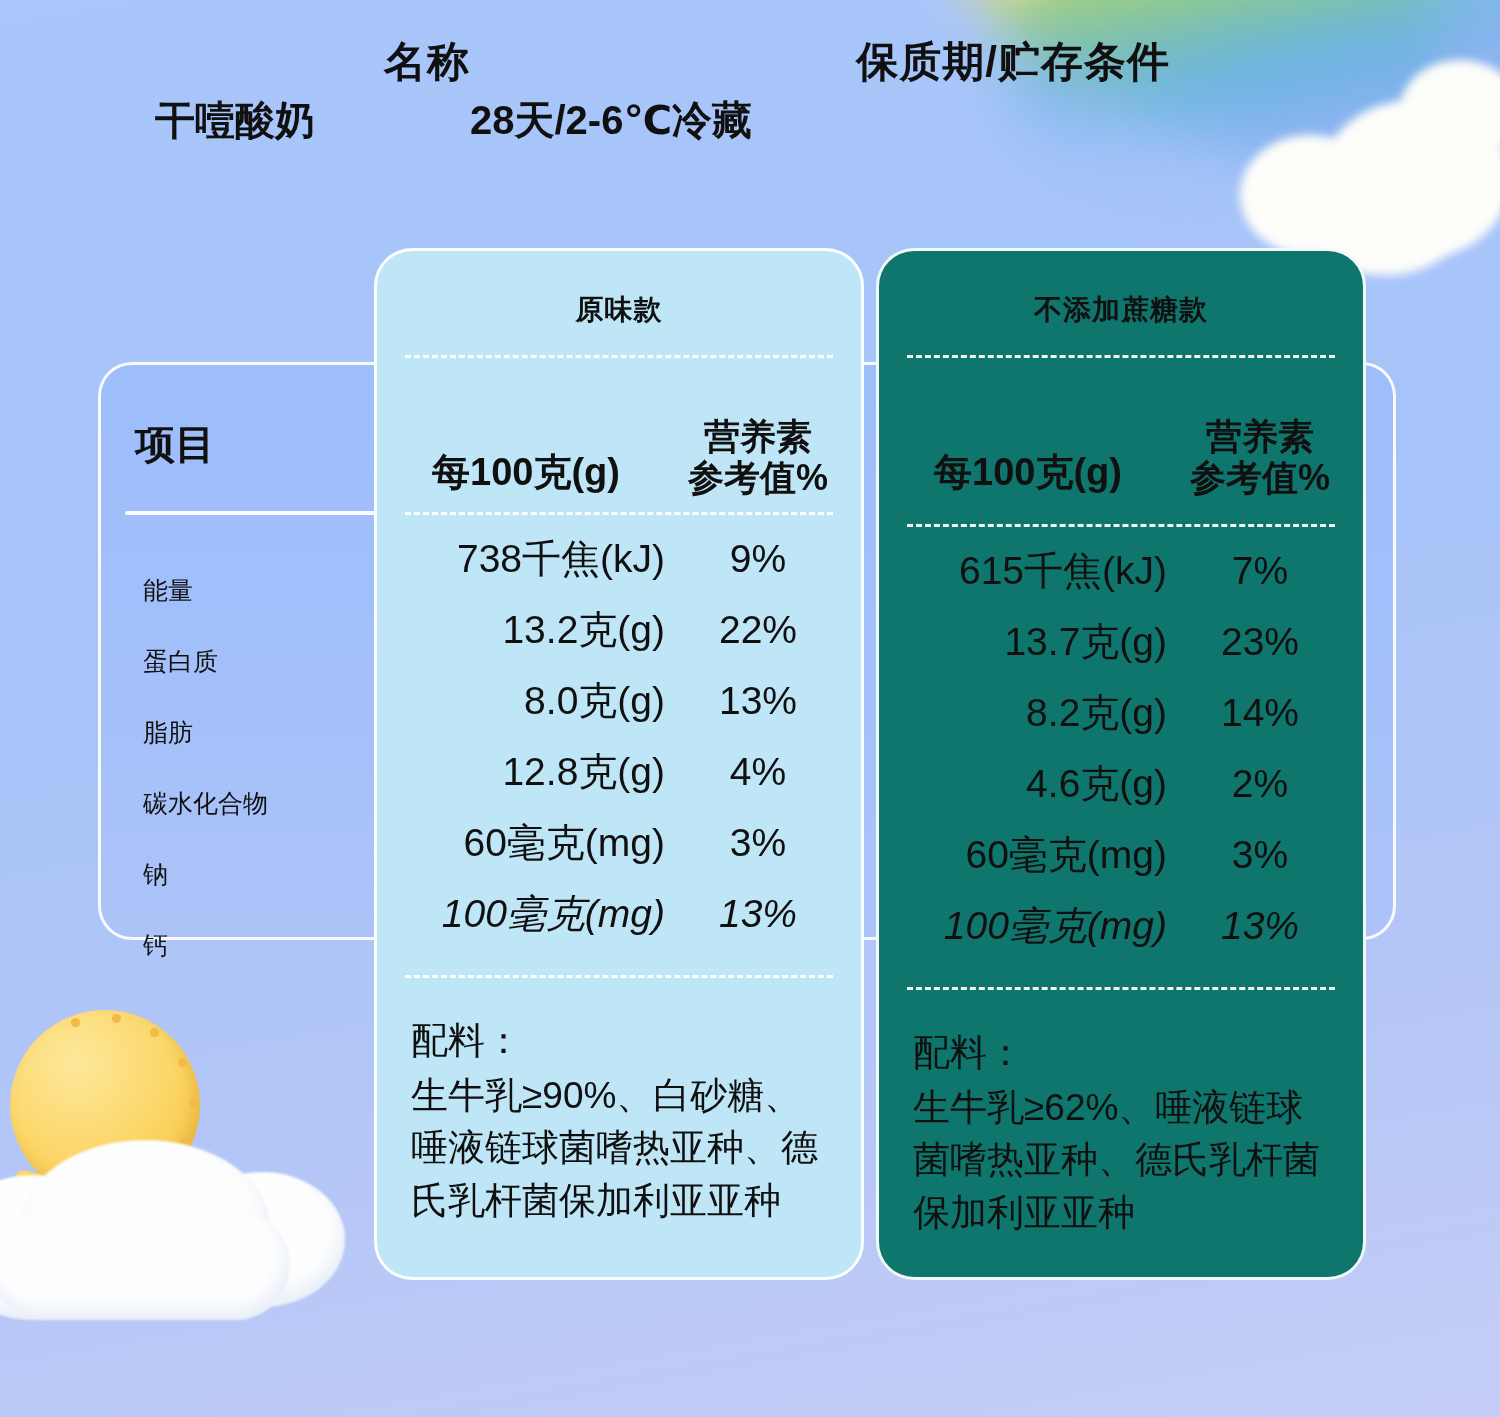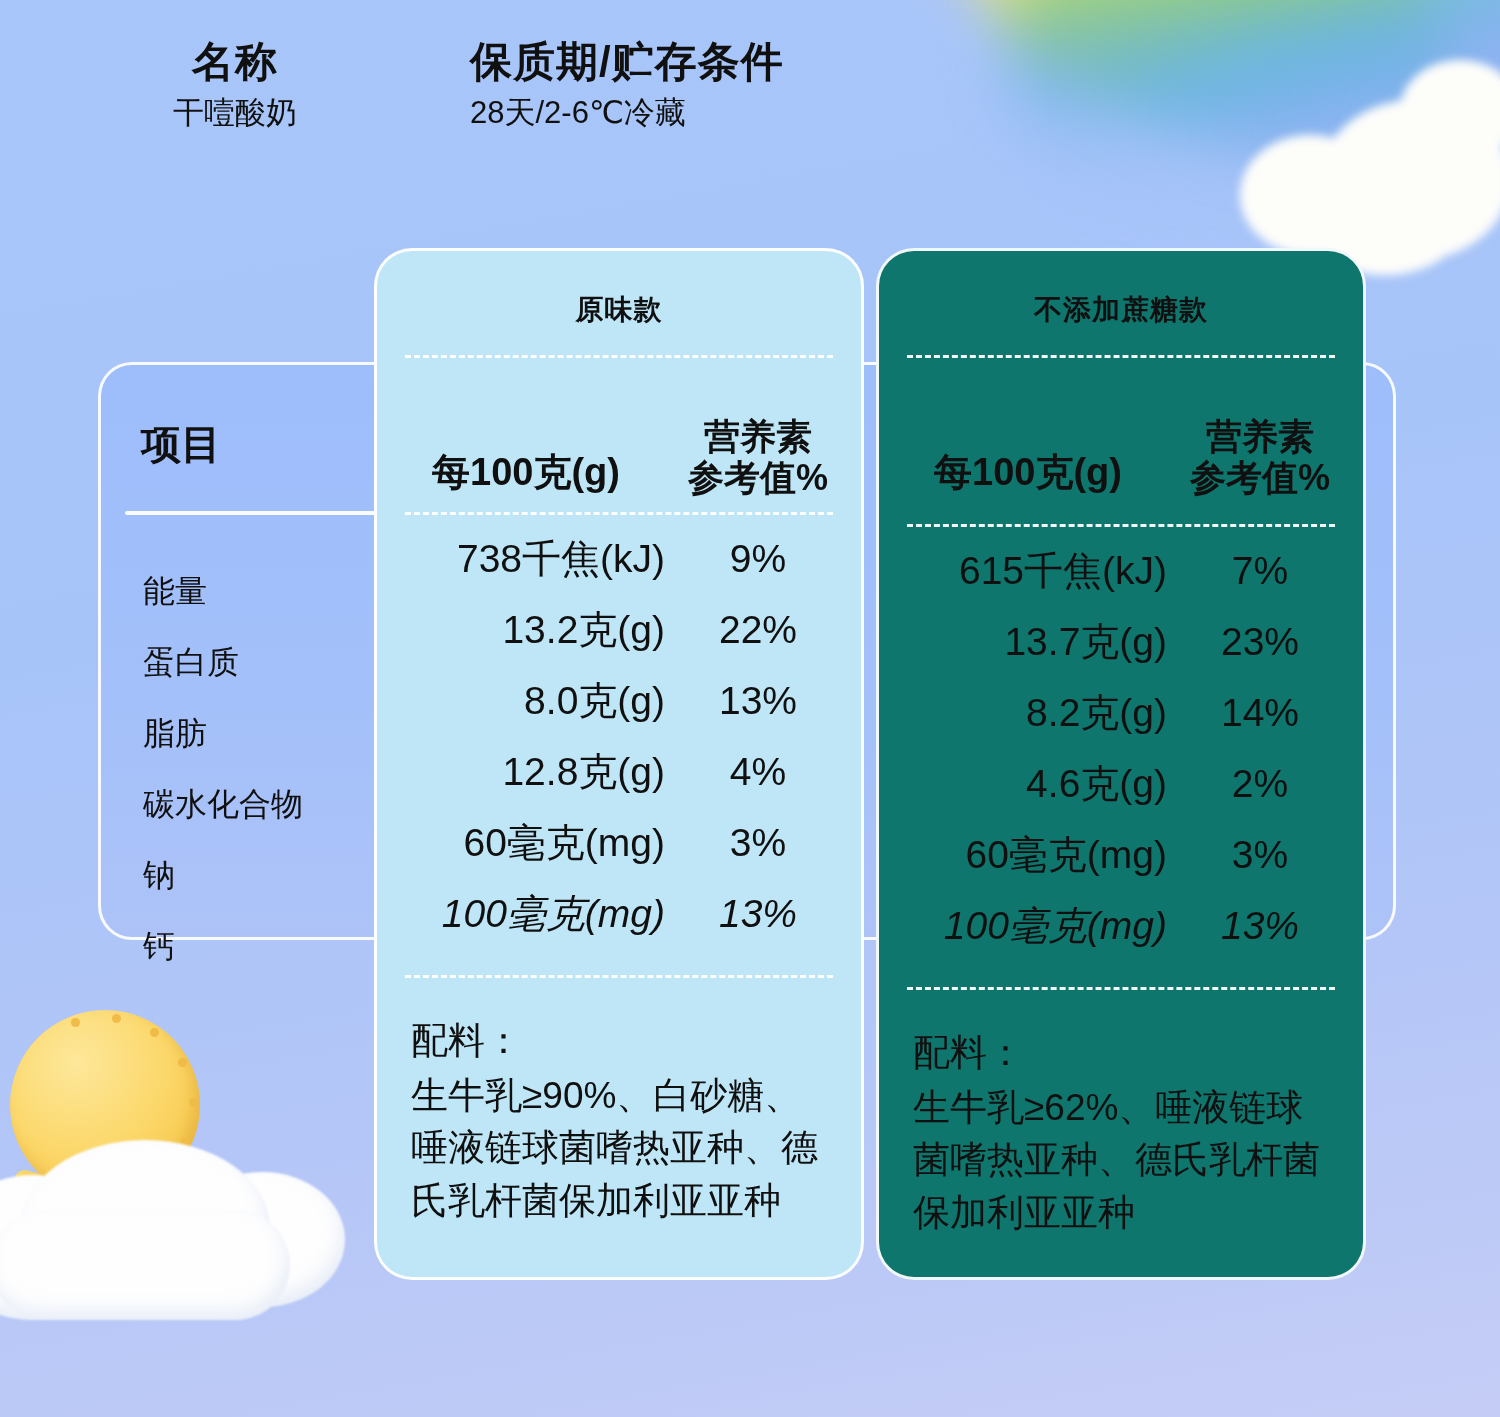--- a/index.html
+++ b/index.html
@@ -67,34 +67,34 @@
   .cloud-bl .b{ width:175px;height:145px; left:0px;   top:75px; }
   .cloud-bl .c{ width:165px;height:135px; left:235px; top:72px; }
   .cloud-bl .d{ width:300px;height:110px; left:45px;  top:110px; border-radius:70px; }
 
   
   .top-head{ position:absolute; left:0; top:36px; width:1500px; display:flex; z-index:6; }
   .th-col{ text-align:center; }
   .th-col.c1{ width:470px; }
   .th-col.c2{ width:330px; }
   .th-col.c3{ width:700px; text-align:left; padding-left:0; }
-  .th-title{ font-size:42px; font-weight:bold; letter-spacing:1px; line-height:1.25; }
-  .th-val{ font-size:31px; font-weight:400; line-height:1.55; }
+  .th-title{ font-size:42px; font-weight:bold; letter-spacing:1px; line-height:1.25;text-align:right; }
+  .th-val{ font-size:40px; font-weight:700; line-height:1.55; }
 
   
   .base-card{
     position:absolute; left:98px; top:362px; width:1298px; height:578px;
     background:linear-gradient(180deg,#9dbdfb 0%,#a3c0fa 55%,#adc3f8 100%);
     border:3px solid rgba(255,255,255,.92);
     border-radius:34px; z-index:3;
   }
-  .base-label{ position:absolute; left:40px; top:52px; font-size:40px; font-weight:bold; }
+  .base-label{ position:absolute; left:34px; top:52px; font-size:40px; font-weight:bold; }
   .base-rule{ position:absolute; left:24px; top:146px; width:320px; height:4px; background:rgba(255,255,255,.95); border-radius:2px; }
   .row-labels{ position:absolute; left:42px; top:190px; width:310px; }
-  .row-labels .rl{ font-size:32px; line-height:1.0; height:71px; display:flex; align-items:center; white-space:nowrap; }
+  .row-labels .rl{ font-size:25px; line-height:1.0; height:71px; display:flex; align-items:center; white-space:nowrap; }
 
   
   .pcard{
     position:absolute; top:248px; width:490px; height:1032px;
     border:3px solid rgba(255,255,255,.95); border-radius:38px; z-index:5;
     overflow:hidden;
   }
   .pcard.plain{ left:374px; background:#bfe6f7; }
   .pcard.nosugar{ left:876px; background:#0f766e; }
 

